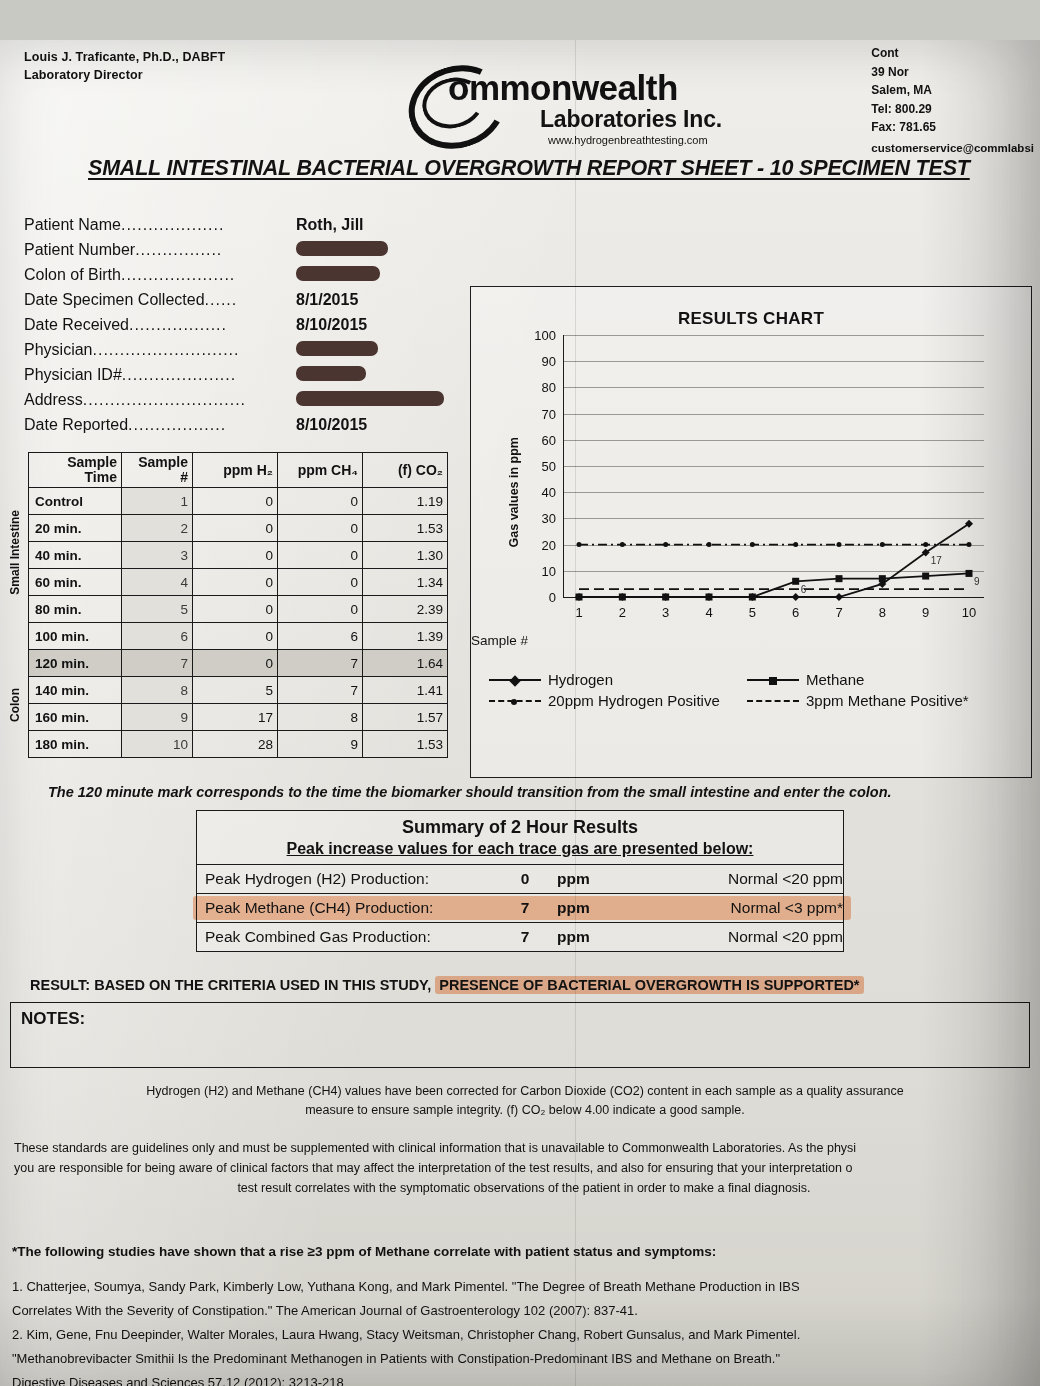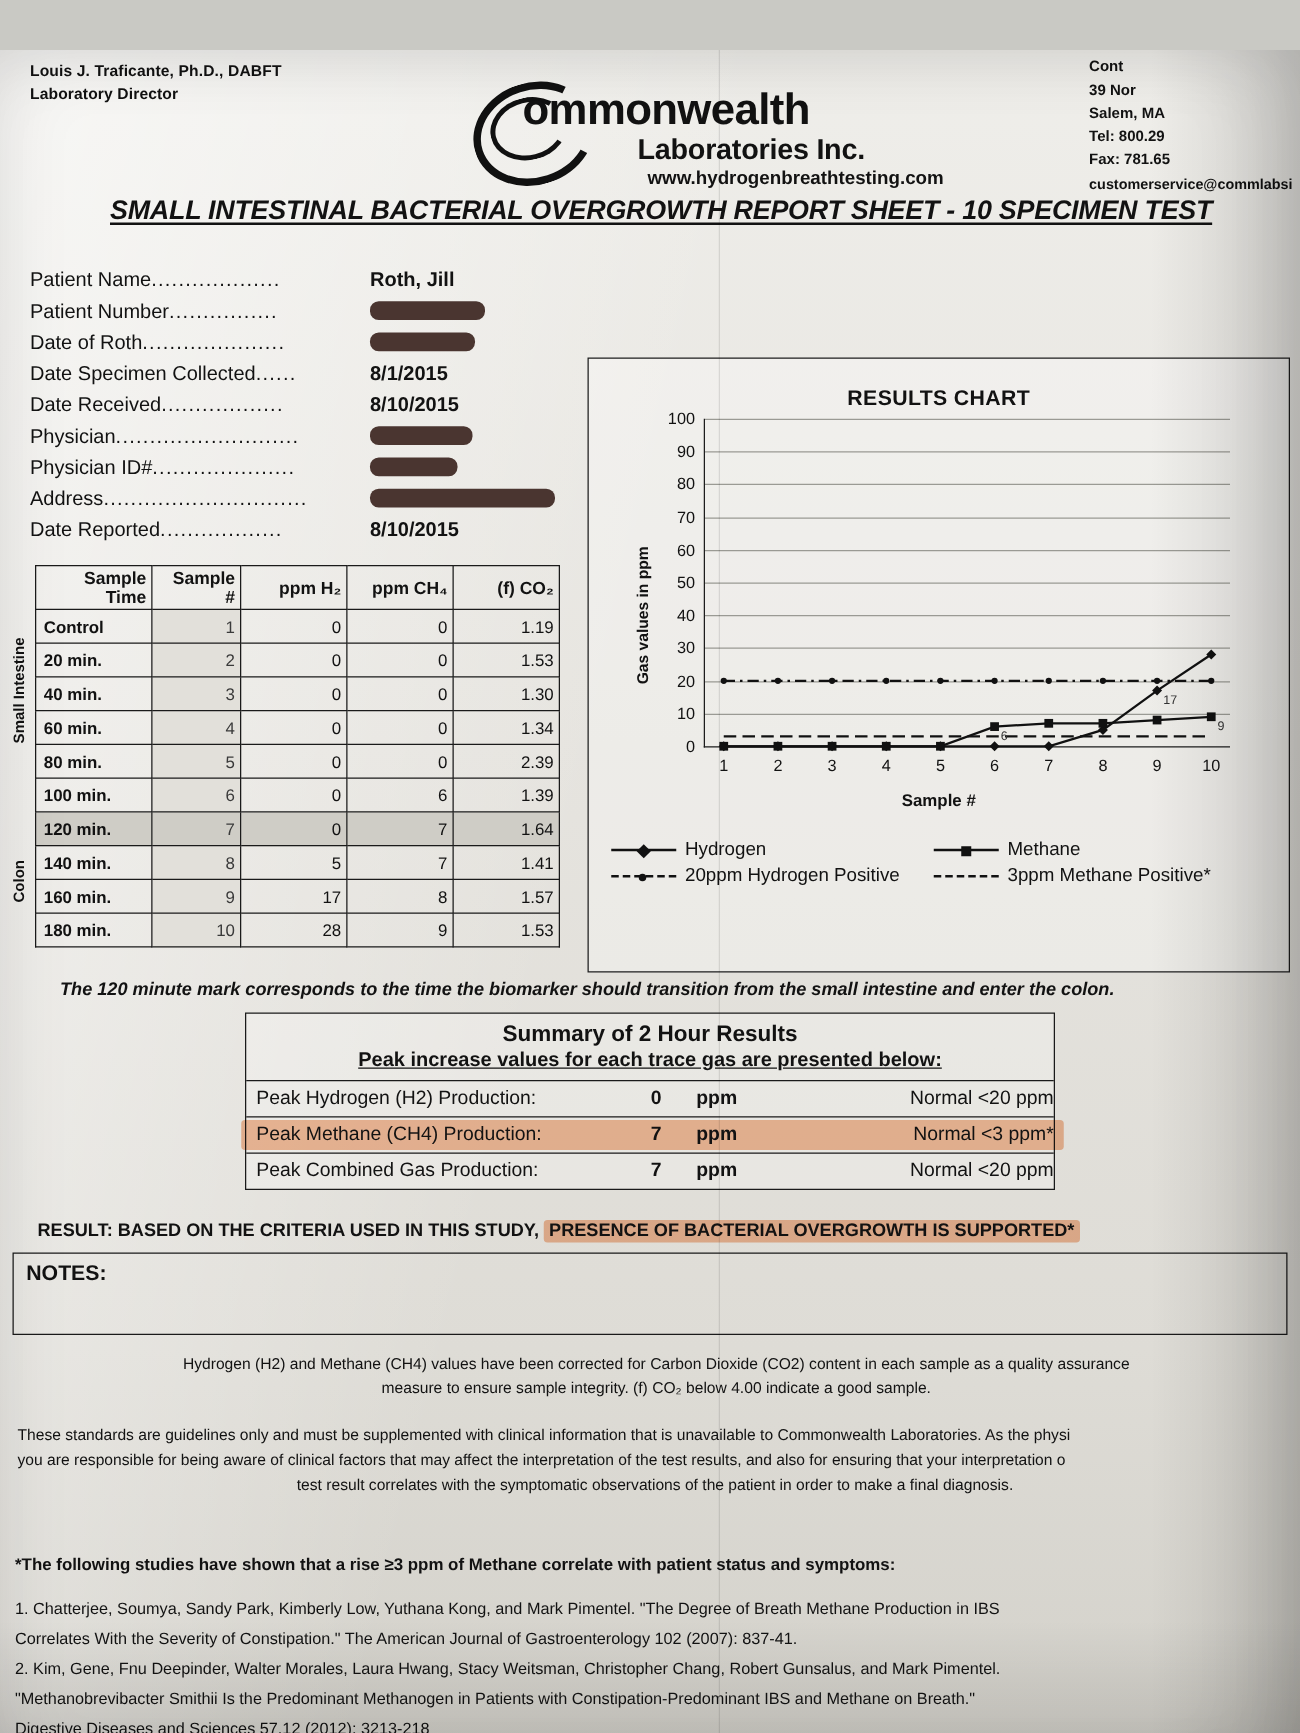--- a/index.html
+++ b/index.html
@@ -14,32 +14,32 @@
     margin-top:40px;
   }
   .paper-shadow{
     position:absolute;inset:0;
     box-shadow:inset 0 0 60px rgba(0,0,0,0.10), inset -30px 0 60px rgba(0,0,0,0.08);
     pointer-events:none;
   }
   
   .hdr-left{position:absolute;left:24px;top:8px;font-size:12.5px;line-height:1.45;font-weight:bold;letter-spacing:.1px;}
   .hdr-right{position:absolute;right:6px;top:4px;font-size:12px;line-height:1.55;text-align:left;font-weight:bold;}
-  .logo{position:absolute;left:370px;top:18px;width:360px;height:92px;}
+  .logo{position:absolute;left:400px;top:18px;width:360px;height:92px;}
   .logo .ring{
     position:absolute;left:8px;top:8px;width:86px;height:70px;border:6px solid #111;border-radius:50%;
     border-right-color:transparent;transform:rotate(-18deg);
   }
   .logo .ring2{
     position:absolute;left:22px;top:20px;width:54px;height:42px;border:4px solid #111;border-radius:50%;
     border-right-color:transparent;transform:rotate(-14deg);
   }
   .logo .name{position:absolute;left:48px;top:10px;font-size:35px;font-weight:bold;letter-spacing:-0.5px;}
   .logo .sub{position:absolute;left:140px;top:48px;font-size:23px;font-weight:bold;letter-spacing:-0.2px;}
-  .logo .url{position:absolute;left:148px;top:76px;font-size:15px;font-weight:bold;}
+  .logo .url{position:absolute;left:148px;top:76px;font-size:11px;font-weight:normal;}
   .title{
     position:absolute;left:88px;top:116px;width:950px;
     font-size:21.5px;font-weight:bold;font-style:italic;letter-spacing:-0.2px;
   }
   .title u{text-decoration:underline;text-underline-offset:3px;}
   
   .pbox{position:absolute;left:24px;top:172px;width:450px;font-size:16px;line-height:25px;}
   .prow{position:relative;height:25px;white-space:nowrap;}
   .plabel{display:inline-block;}
   .pdots{letter-spacing:1px;}
@@ -55,21 +55,21 @@
   .tbl tr.hl td{background:#cfcdc6;}
   .sideband{position:absolute;writing-mode:vertical-rl;transform:rotate(180deg);font-size:12px;font-weight:bold;}
   
   .chart{position:absolute;left:470px;top:246px;width:560px;height:490px;border:1.6px solid #1d1d1d;background:rgba(255,255,255,0.30);}
   .chart-title{position:absolute;left:0;right:0;top:22px;text-align:center;font-size:17px;font-weight:bold;letter-spacing:.3px;}
   .plot{position:absolute;left:92px;top:48px;width:420px;height:262px;border-left:1.6px solid #1d1d1d;border-bottom:1.6px solid #1d1d1d;}
   .gl{position:absolute;left:0;right:0;height:0;border-top:1px solid #9a9a94;}
   .ytick{position:absolute;right:100%;margin-right:8px;transform:translateY(-50%);font-size:13px;}
   .xtick{position:absolute;top:100%;margin-top:8px;transform:translateX(-50%);font-size:13px;}
   .ylab{position:absolute;left:36px;top:150px;font-size:12.5px;font-weight:bold;writing-mode:vertical-rl;transform:rotate(180deg);text-align:center;line-height:14px;}
-  .xlab{position:absolute;left:0;right:0;top:346px;text-align:center;font-size:13.5px;font-weight:bold;}
+  .xlab{position:absolute;left:0;right:0;top:346px;text-align:left;font-size:13.5px;font-weight:normal;}
   .legend{position:absolute;left:18px;top:384px;width:530px;font-size:15px;}
   .lgcol{display:flex;}
   .lgcol>div{width:258px;display:flex;align-items:center;gap:7px;}
   .lsolid{width:52px;height:0;border-top:2px solid #111;position:relative;}
   .lsolid .dot{position:absolute;left:22px;top:-4px;width:8px;height:8px;background:#111;transform:rotate(45deg);}
   .lsq{width:52px;height:0;border-top:2px solid #111;position:relative;}
   .lsq .sq{position:absolute;left:22px;top:-4px;width:8px;height:8px;background:#111;}
   .ldash{width:52px;height:0;border-top:2px dashed #111;position:relative;}
   .ldash .dot{position:absolute;left:22px;top:-3px;width:6px;height:6px;background:#111;border-radius:50%;}
   .ldash2{width:52px;height:0;border-top:2px dashed #111;position:relative;}
@@ -138,21 +138,21 @@
   <div class="pbox">
     <div class="prow">
       <span class="plabel">Patient  Name</span><span class="pdots">...................</span>
       <span class="pval">Roth, Jill</span>
     </div>
     <div class="prow">
       <span class="plabel">Patient  Number</span><span class="pdots">................</span>
       <span class="redact" style="width:92px;"></span>
     </div>
     <div class="prow">
-      <span class="plabel">Date of Roth</span><span class="pdots">.....................</span>
+      <span class="plabel">Colon of Birth</span><span class="pdots">.....................</span>
       <span class="redact" style="width:84px;"></span>
     </div>
     <div class="prow">
       <span class="plabel">Date Specimen Collected</span><span class="pdots">......</span>
       <span class="pval">8/1/2015</span>
     </div>
     <div class="prow">
       <span class="plabel">Date Received</span><span class="pdots">..................</span>
       <span class="pval">8/10/2015</span>
     </div>

